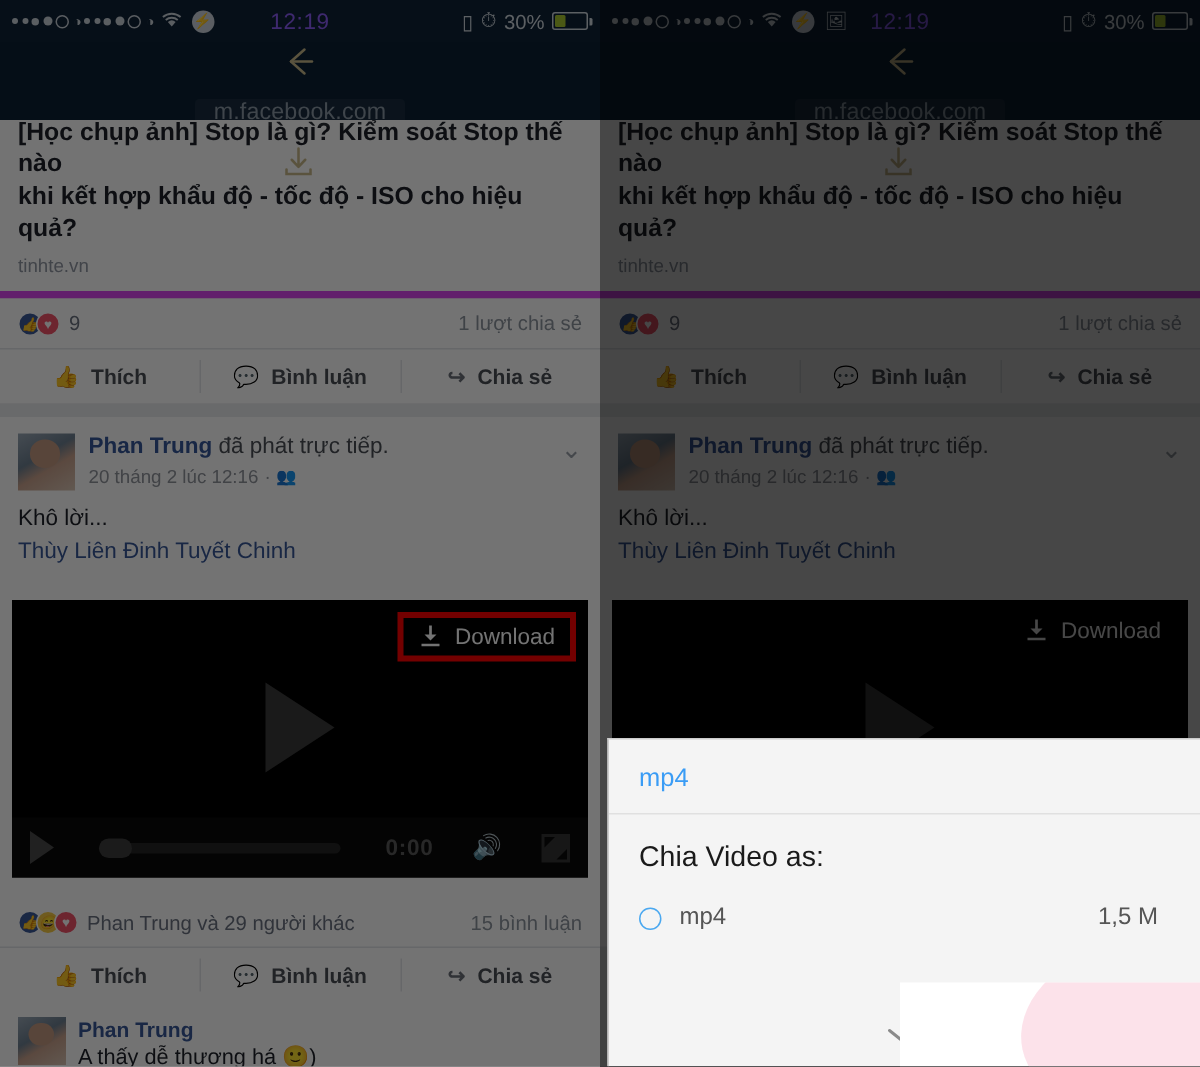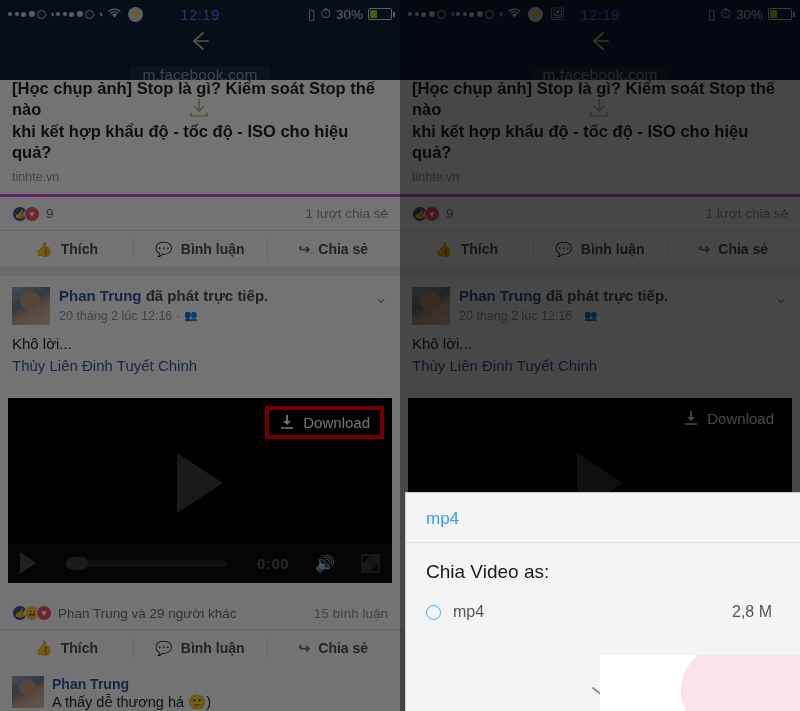--- a/index.html
+++ b/index.html
@@ -61,21 +61,21 @@
 
   
   .feed { background:#e9ebee; position:relative; }
   .card { background:#fff; }
   .headline {
     font-size: 16.5px; font-weight: bold; color:#1d2129; line-height: 1.3;
     padding: 0 12px;
   }
   .headline .l1 { display:block; margin-top:-4px; }
   .src { font-size:12.5px; color:#9197a3; padding: 6px 12px 10px; }
-  .link-preview { border-bottom:3px solid #d946ef; padding-top: 2px;}
+  .link-preview { border-bottom:5px solid #d946ef; padding-top: 2px;}
 
   .reactrow { display:flex; align-items:center; padding: 9px 12px 8px; font-size:13px; color:#616770;}
   .rbubbles { display:flex; align-items:center; margin-right:6px;}
   .rb { width:16px; height:16px; border-radius:50%; display:inline-flex; align-items:center; justify-content:center; font-size:9px; border:1.3px solid #fff; }
   .rb.like { background:#3b5998; color:#fff; }
   .rb.love { background:#f25268; color:#fff; margin-left:-4px;}
   .rb.haha { background:#f7cb45; color:#7a5a00; margin-left:-4px; }
   .rcount { font-size:13.5px; color:#6b7280; }
   .rright { margin-left:auto; font-size:13.5px; color:#8d949e;}
 
@@ -99,21 +99,21 @@
     background: linear-gradient(150deg,#9aa8b6 0%,#6d7f90 40%,#c9a28d 60%,#d8c4b4 100%);
     overflow:hidden; position:relative;
   }
   .avatar::after{
     content:""; position:absolute; left:22%; top:12%; width:52%; height:48%;
     border-radius:50%; background:#c49a81;
   }
   .avatar.sm { width:32px; height:32px; margin-right:8px; }
   .ptitle { font-size:15px; color:#365899; line-height:1.25; }
   .ptitle b { color:#365899; font-weight:bold; }
-  .ptitle .plain { color:#4b4f56; font-weight:bold; }
+  .ptitle .plain { color:#4b4f56; font-weight:normal; }
   .pmeta { font-size:12.5px; color:#90949c; margin-top:3px; display:flex; align-items:center; gap:4px;}
   .globe { font-size:11px; color:#90949c; }
   .chev-post { margin-left:auto; color:#9aa0a8; font-size:17px; padding-left:8px; }
 
   .postbody { padding: 4px 12px 9px; font-size:15px; color:#1d2129; line-height:1.45;}
   .postbody .line2 { color:#385898; }
 
   
   .video { position:relative; background:#000; height:185px; margin: 13px 8px; }
   .play-big {
@@ -509,21 +509,21 @@
     </div>
 
     <div class="dim-right"></div>
 
     <div class="dialog">
       <div class="dlg-title">mp4</div>
       <div class="dlg-h">Chia Video as:</div>
       <div class="dlg-opt">
         <span class="radio"></span>
         <span>mp4</span>
-        <span class="dlg-size">2,8 M</span>
+        <span class="dlg-size">1,5 M</span>
       </div>
       <div class="dlg-expand">
         <svg width="28" height="16" viewBox="0 0 28 16">
             <path d="M4 4 L14 12 L24 4" stroke="#8a8a8a" stroke-width="2" fill="none" stroke-linecap="round" stroke-linejoin="round"></path>
           </svg>
       </div>
     </div>
 
     <div class="watermark">
       <div class="wm-swoosh"></div>

